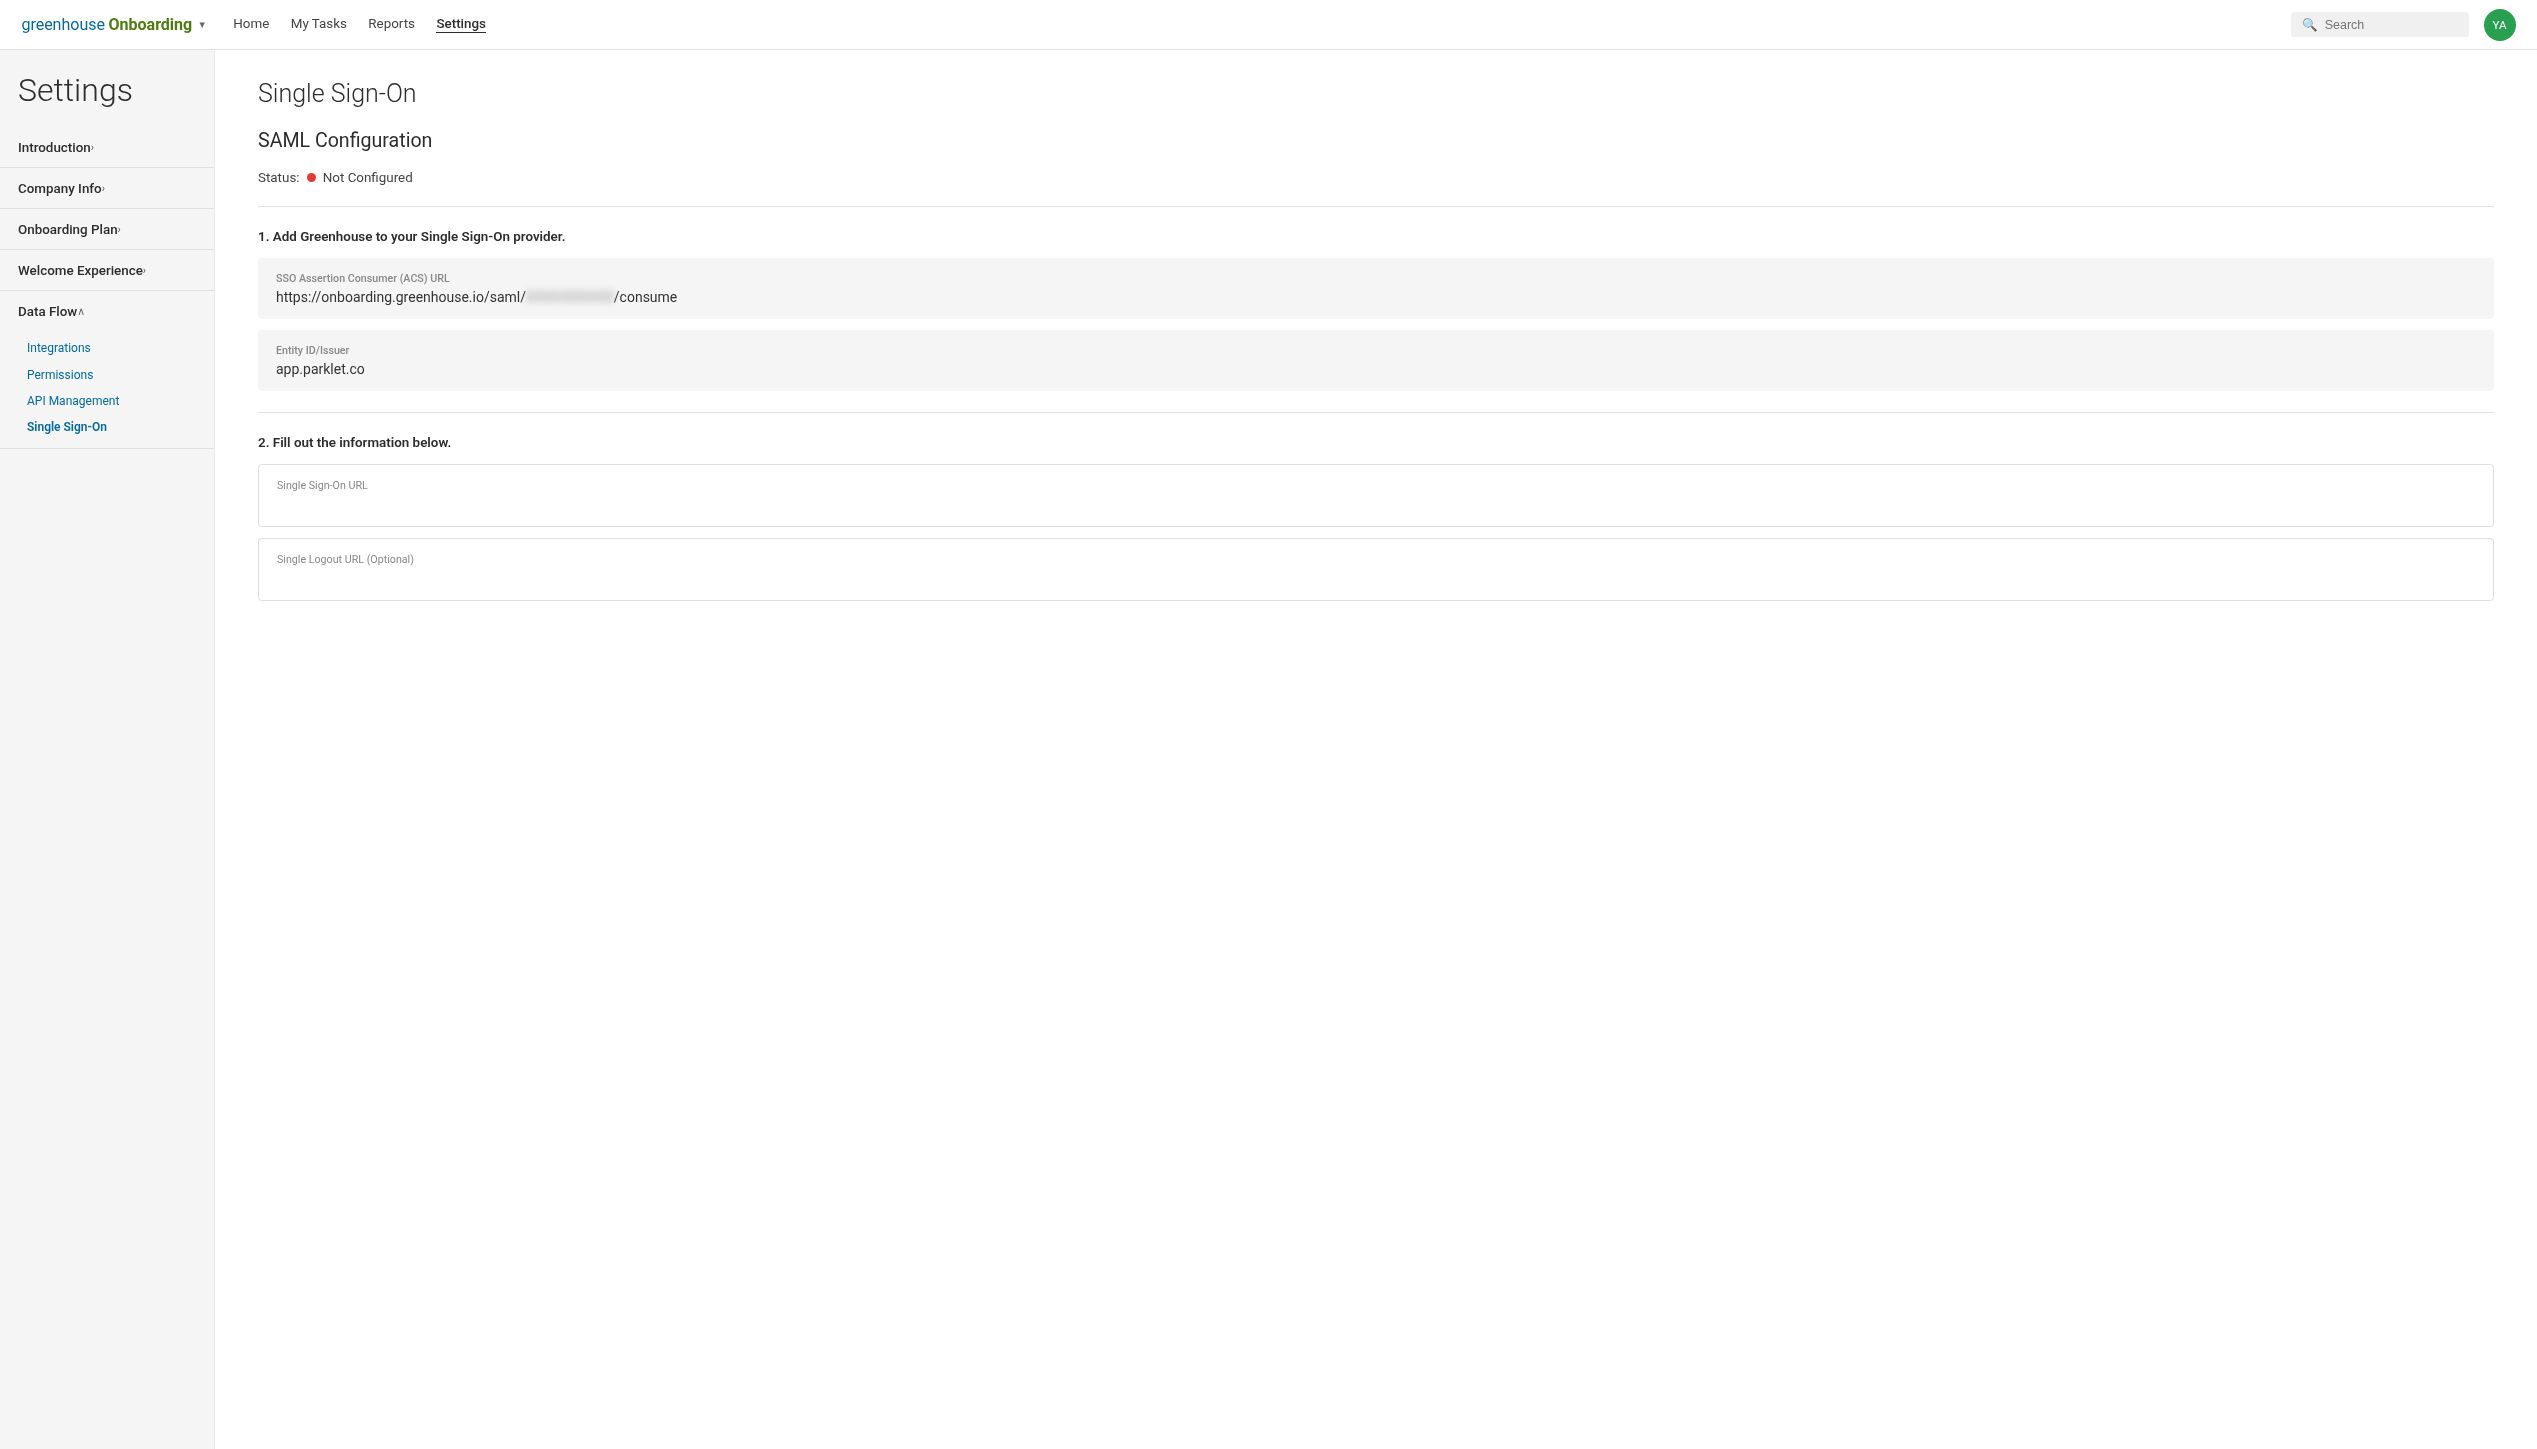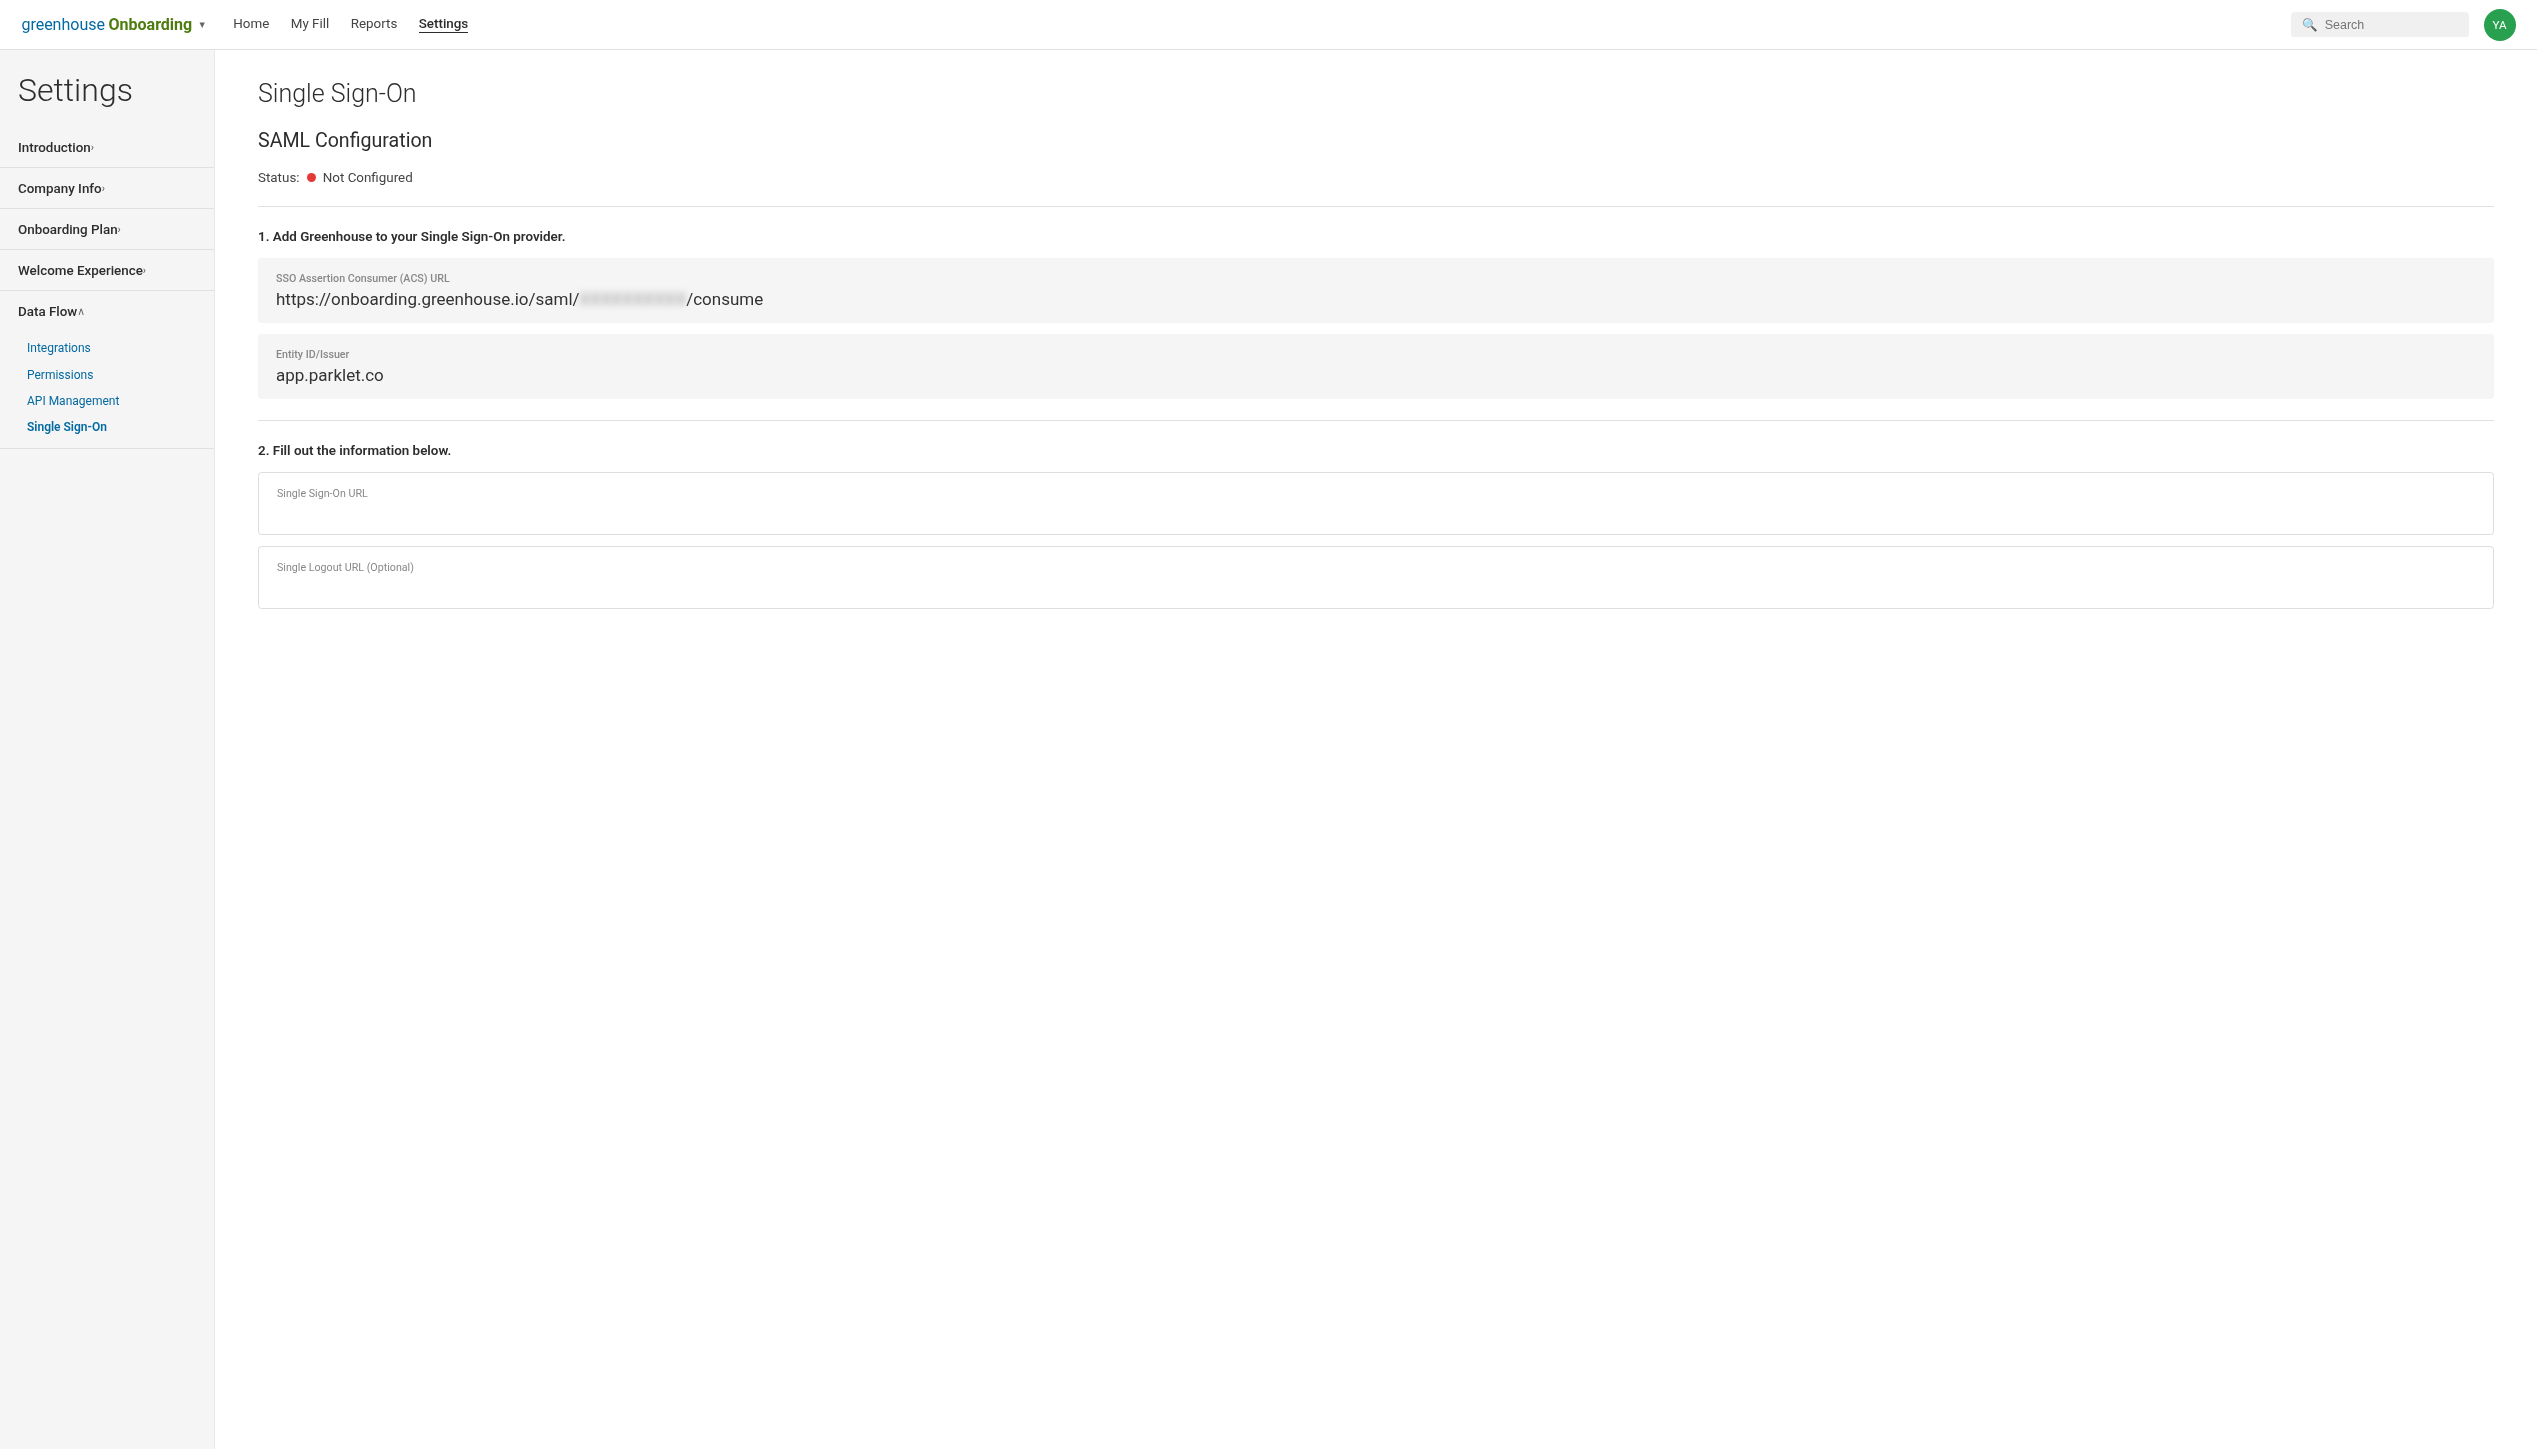--- a/index.html
+++ b/index.html
@@ -197,21 +197,21 @@
       padding: 14.3px 18px;
       margin-bottom: 10.7px;
     }
     .info-box-label {
       font-size: 10.7px;
       color: #888;
       margin-bottom: 3.6px;
       font-weight: 500;
     }
     .info-box-value {
-      font-size: 17px;
+      font-size: 14px;
       color: #333;
     }
     .input-box {
       background: #fff;
       border: 0.9px solid #ddd;
       border-radius: 3.6px;
       padding: 14.3px 18px;
       margin-bottom: 10.7px;
       min-height: 52px;
     }
@@ -239,21 +239,21 @@
 <body>
 
 <header class="header">
   <div class="logo-area">
     <span class="logo-greenhouse">greenhouse</span>
     <span class="logo-onboarding">Onboarding</span>
     <span class="logo-chevron">▾</span>
   </div>
   <nav class="nav-links">
     <a class="nav-link">Home</a>
-    <a class="nav-link">My Fill</a>
+    <a class="nav-link">My Tasks</a>
     <a class="nav-link">Reports</a>
     <a class="nav-link active">Settings</a>
   </nav>
   <div class="header-right">
     <div class="search-box">
       <span class="search-icon-svg">🔍</span>
       <input type="text" placeholder="Search" style="">
     </div>
     <div class="avatar">YA</div>
   </div>

